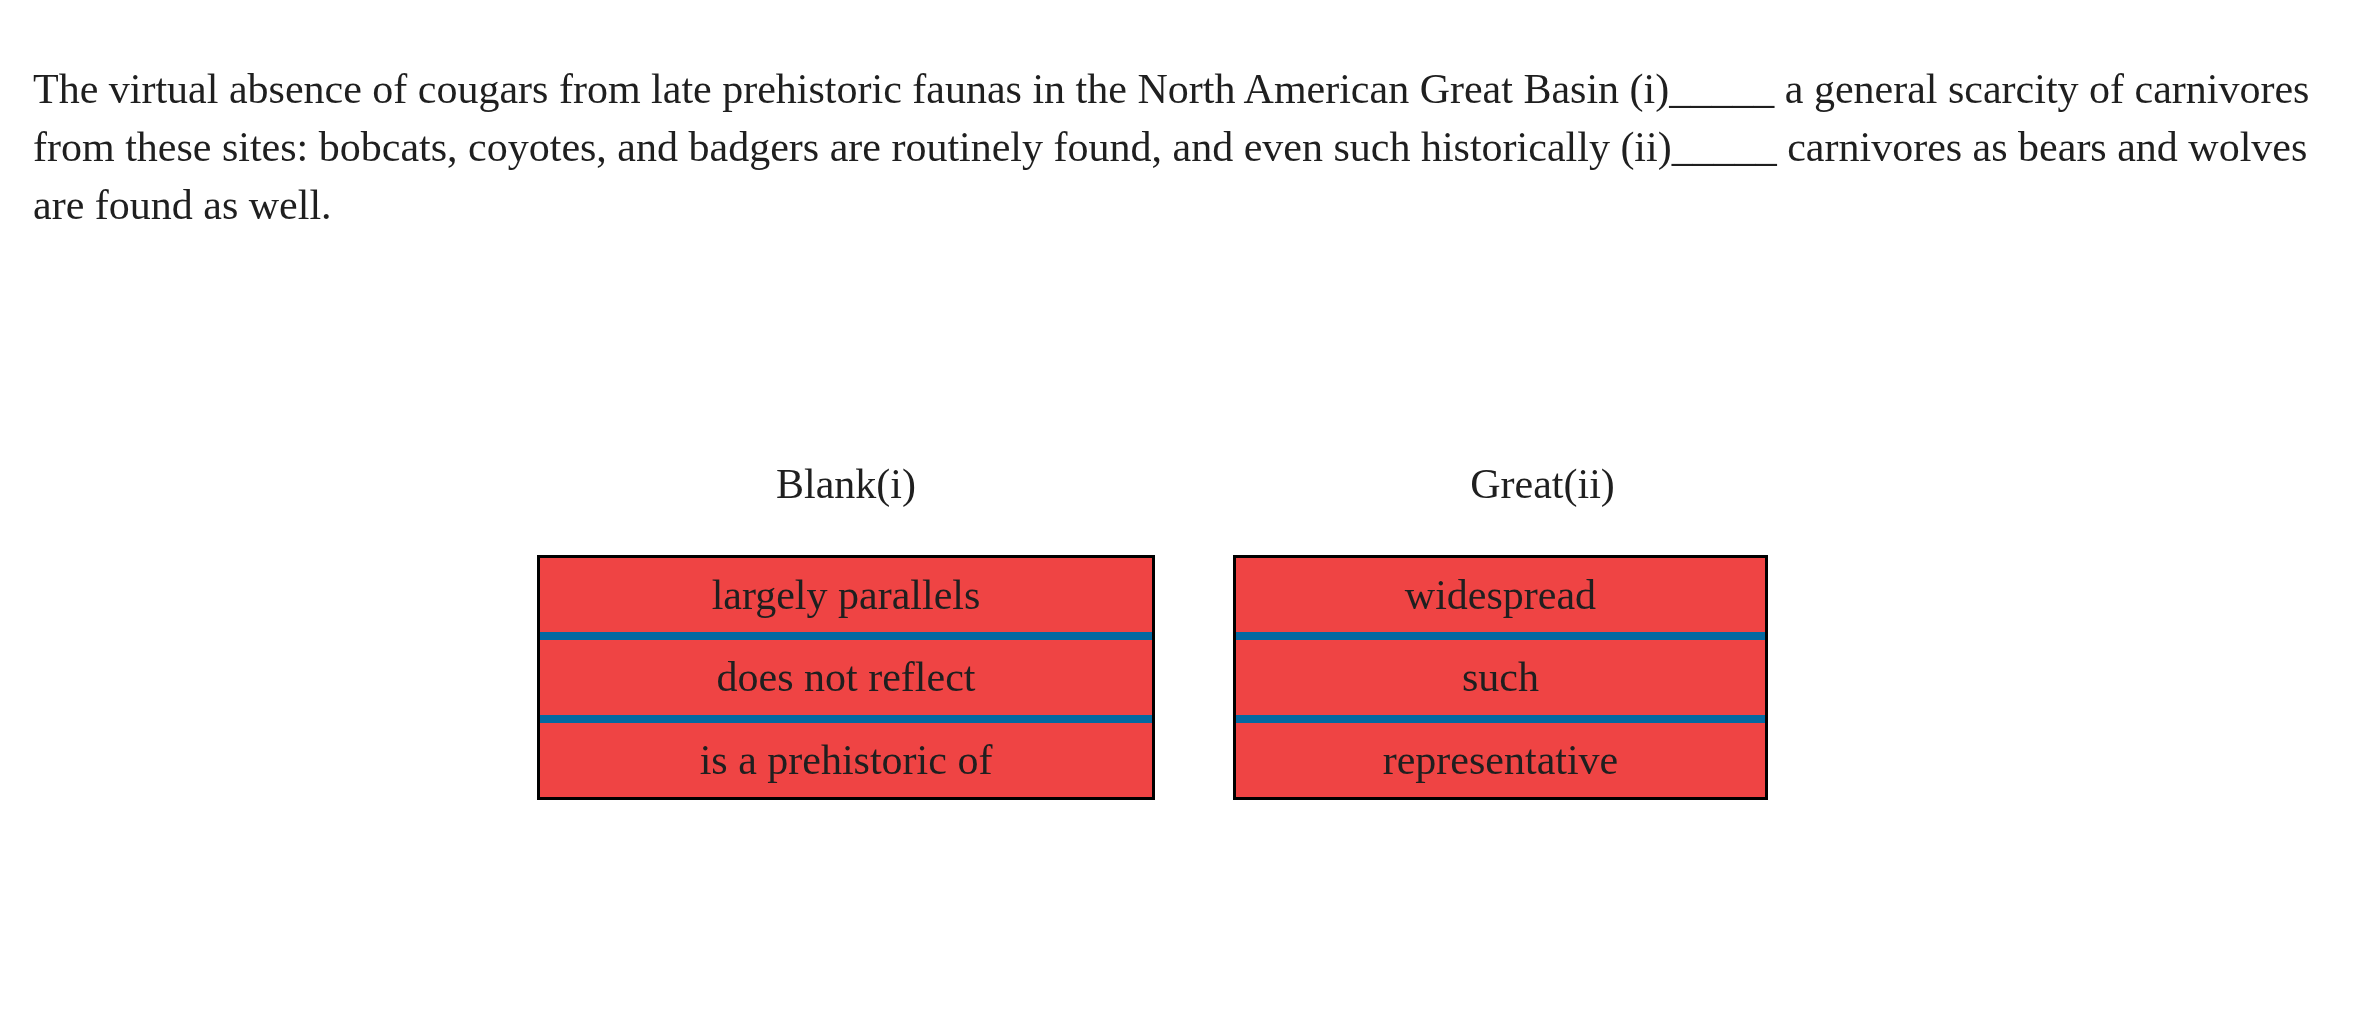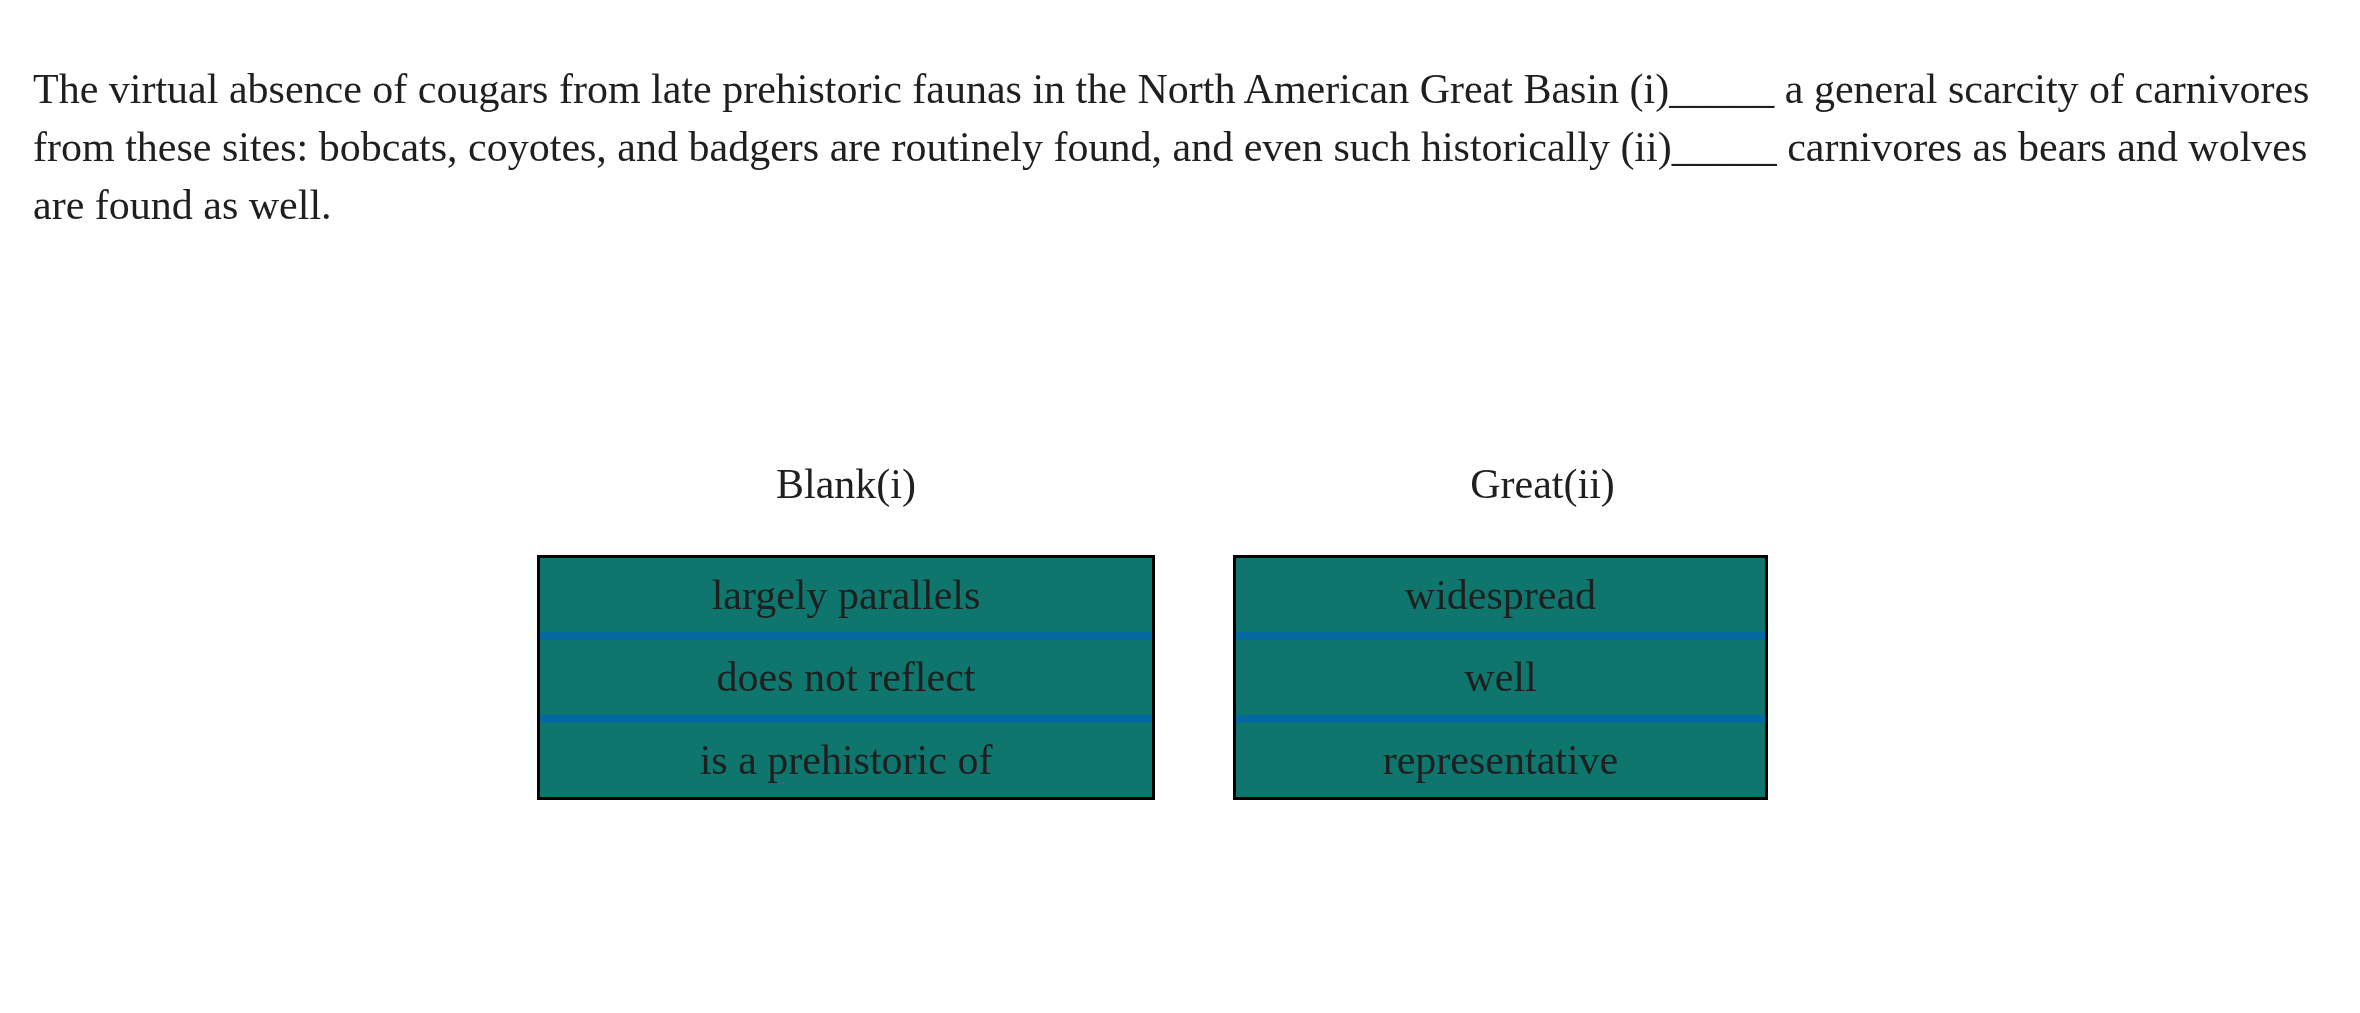--- a/index.html
+++ b/index.html
@@ -38,21 +38,21 @@
   #header-blank-i  { left: 537px;  width: 618px; }
   #header-blank-ii { left: 1233px; width: 619px; }
   .options-table {
     position: absolute;
     top: 555px;
     height: 245px;
     box-sizing: border-box;
     border: 3px solid #000000;
     display: flex;
     flex-direction: column;
-    background: #0f766e;
+    background: #ef4444;
     justify-content: center;
   }
   #table-blank-i  { left: 537px;  width: 618px; }
   #table-blank-ii { left: 1233px; width: 535px; }
   .option-row {
     flex: 1 1 0;
     display: flex;
     align-items: center;
     justify-content: center;
     font-size: 42px;
@@ -73,15 +73,15 @@
 <div class="col-header" id="header-blank-ii">Great(ii)</div>
 
 <div class="options-table" id="table-blank-i">
   <div class="option-row">largely parallels</div>
   <div class="option-row">does not reflect</div>
   <div class="option-row">is a prehistoric of</div>
 </div>
 
 <div class="options-table" id="table-blank-ii">
   <div class="option-row">widespread</div>
-  <div class="option-row">well</div>
+  <div class="option-row">such</div>
   <div class="option-row">representative</div>
 </div>
 
 </body></html>

